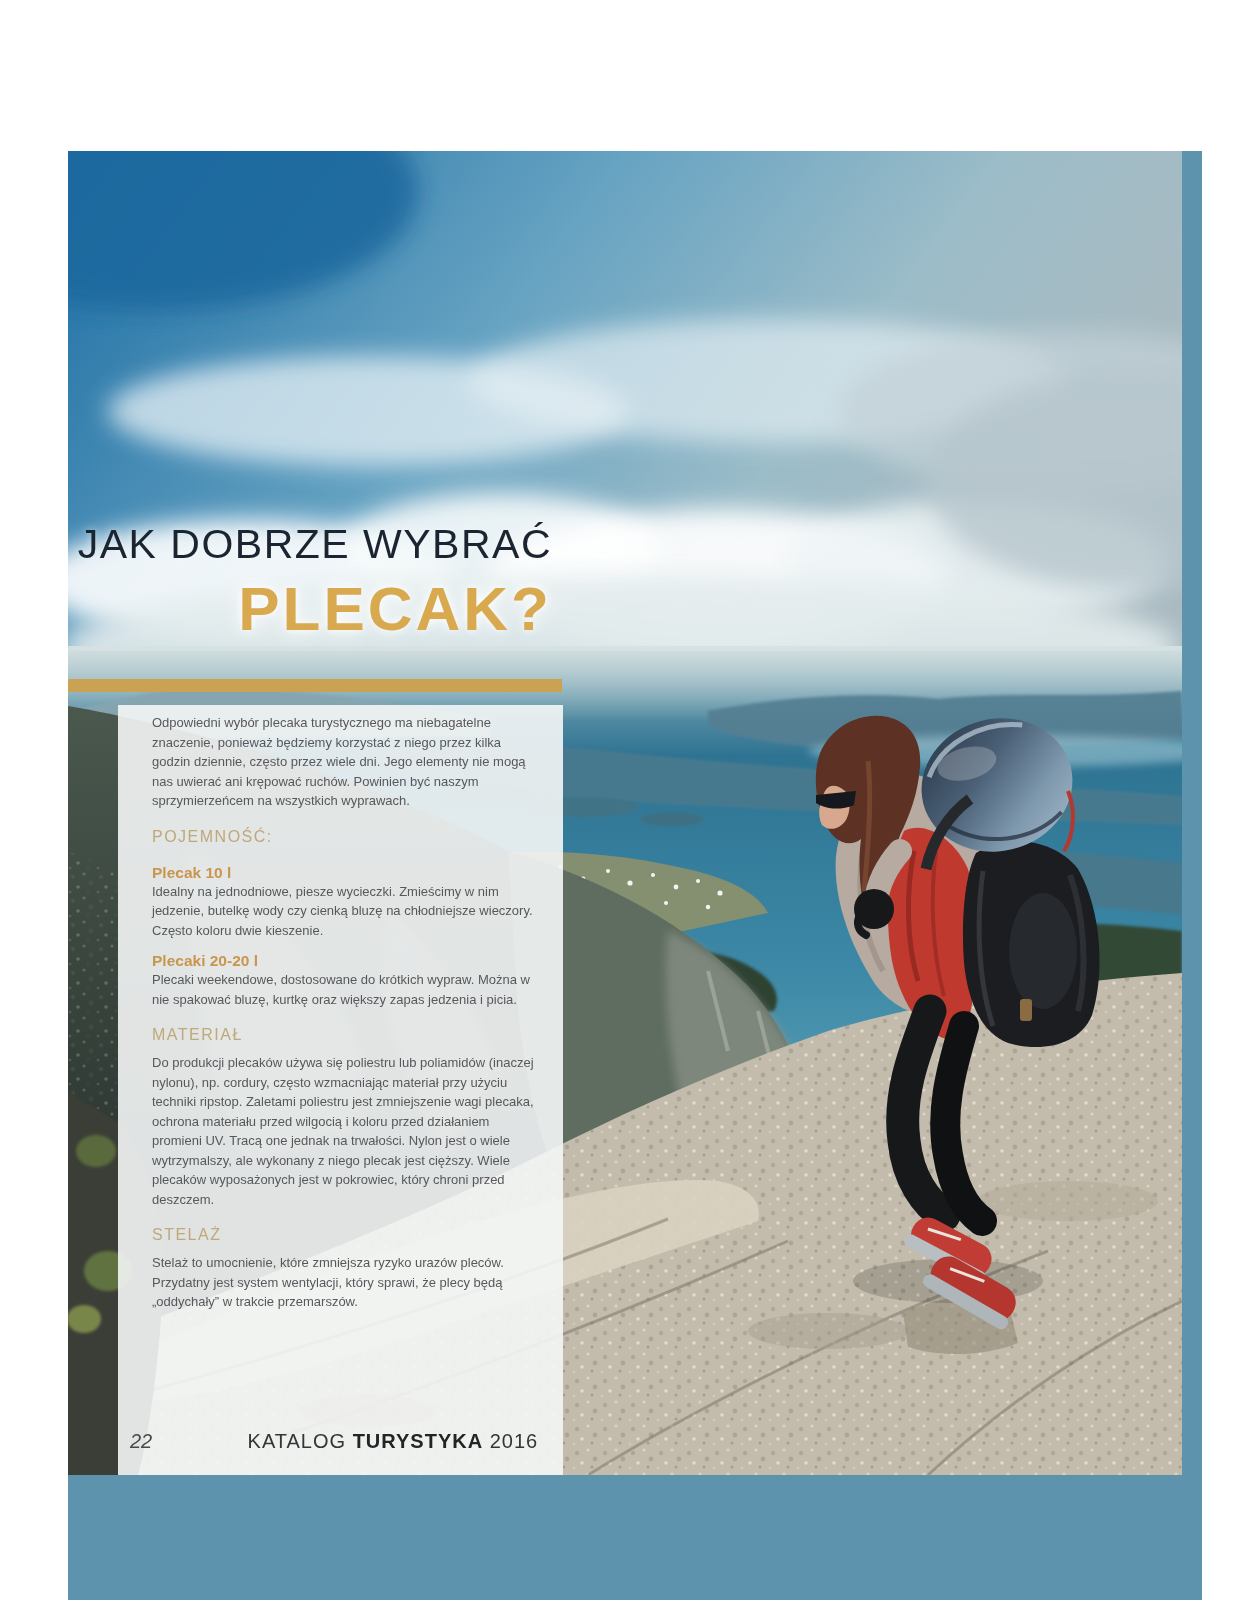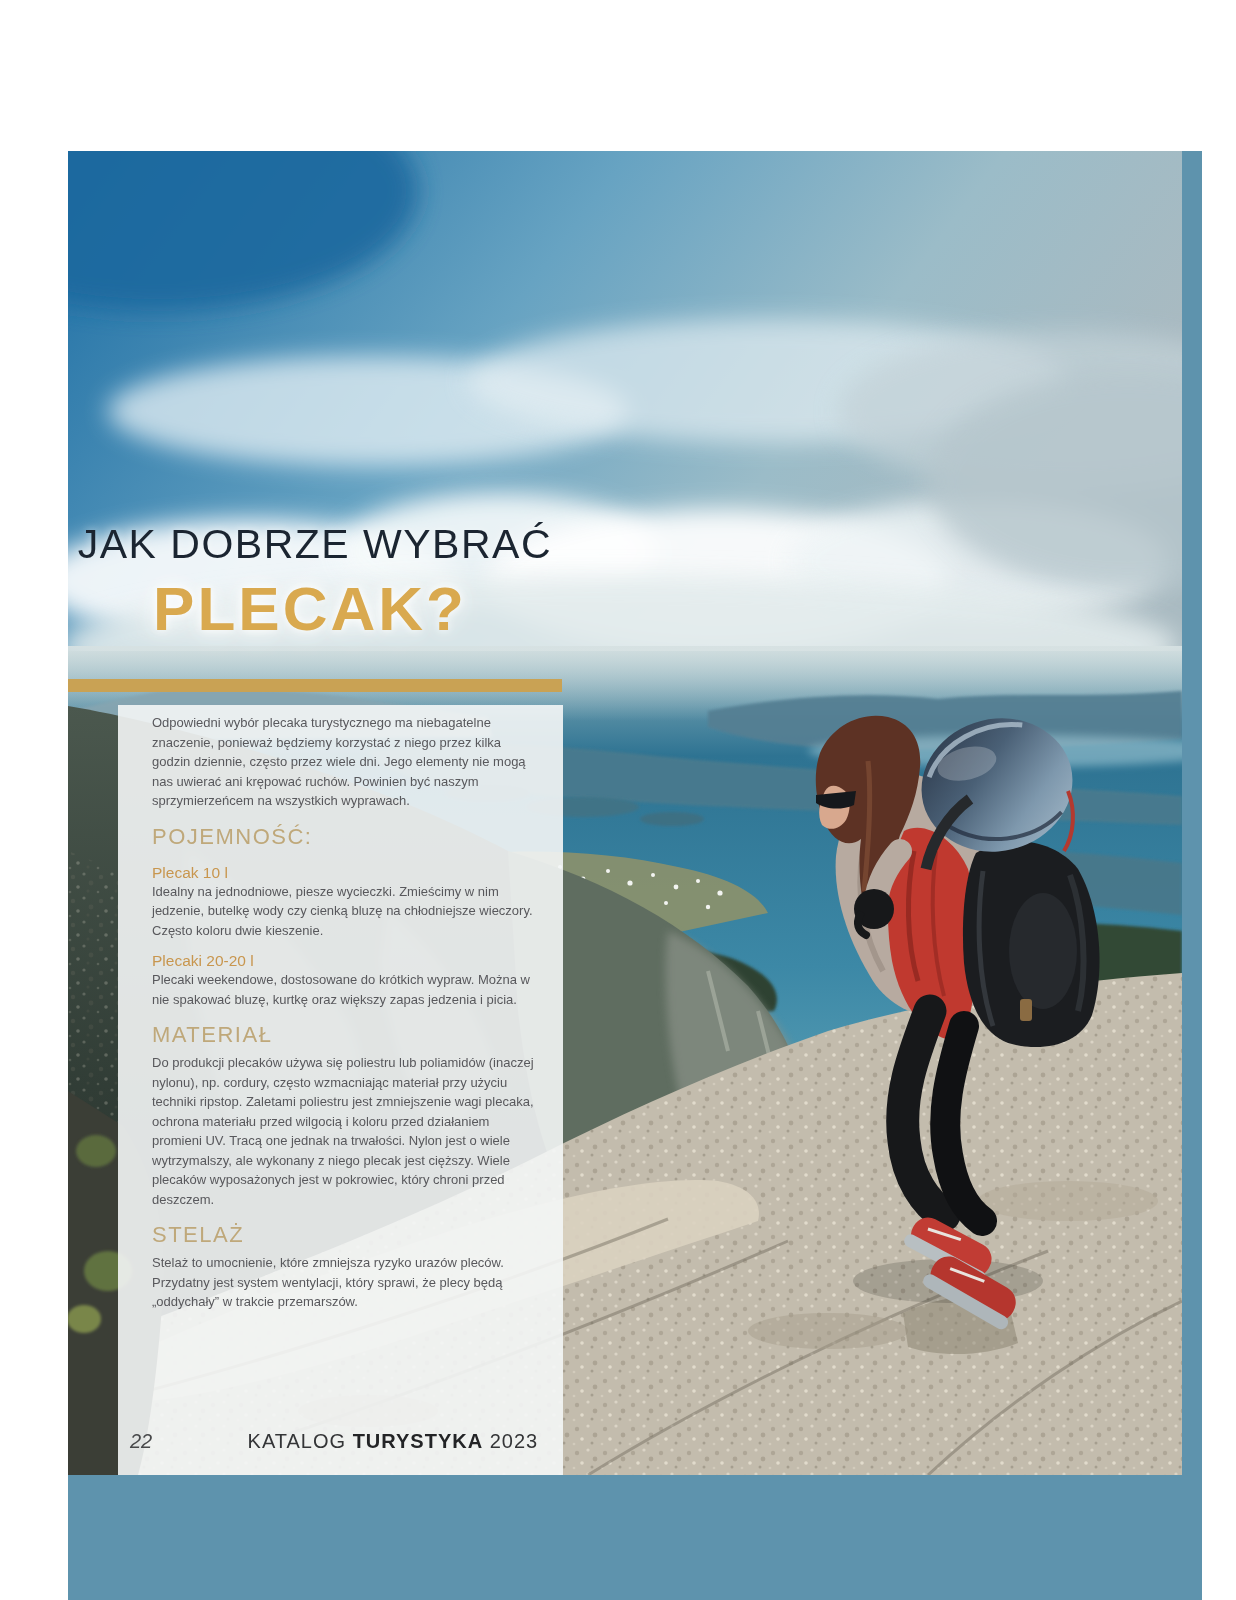--- a/index.html
+++ b/index.html
@@ -5,31 +5,31 @@
   html,body{margin:0;padding:0;background:#ffffff;}
   .page{position:relative;width:1236px;height:1600px;background:#ffffff;overflow:hidden;
         font-family:"Liberation Sans",sans-serif;}
   .photo{position:absolute;left:68px;top:151px;width:1114px;height:1508px;overflow:hidden;background:#5e93ad;padding-left:20px;}
   .photo svg{position:absolute;left:0;top:0;}
 
   .title-block{position:absolute;left:0;top:370px;width:484px;text-align:right;pointer-events:none;}
   .title1{font-size:41px;letter-spacing:1.5px;color:#1b2531;font-weight:500;
           text-shadow:0 0 8px rgba(255,255,255,.45);}
   .title2{margin-top:5px;font-size:62px;font-weight:bold;letter-spacing:3px;color:#d9a94f;
-          text-shadow:0 0 8px rgba(255,255,255,.95),0 0 20px rgba(255,255,255,.85),0 0 36px rgba(255,255,255,.6);text-align:center;}
+          text-shadow:0 0 8px rgba(255,255,255,.95),0 0 20px rgba(255,255,255,.85),0 0 36px rgba(255,255,255,.6);}
   .gold-bar{position:absolute;left:0;top:528px;width:494px;height:13px;background:#c9a254;}
 
   .panel{position:absolute;left:50px;top:554px;width:445px;height:770px;
          background:rgba(244,246,246,0.9);overflow:hidden;
          padding:8px 26px 0 34px;box-sizing:border-box;}
   .panel p{margin:0;}
   .intro,.body{font-size:13px;line-height:19.5px;color:#58585c;}
-  .panel h2{margin:11px 0 3px 0;font-size:22px;line-height:30px;font-weight:400;
+  .panel h2{margin:11px 0 3px 0;font-size:16px;line-height:30px;font-weight:400;
             letter-spacing:1.5px;color:#bfa87a;}
-  .sub-label{margin-top:11px;font-size:15.5px;line-height:19px;font-weight:normal;color:#c8964e;}
+  .sub-label{margin-top:11px;font-size:15.5px;line-height:19px;font-weight:bold;color:#c8964e;}
   .footer{position:absolute;left:12px;bottom:22px;font-size:20px;color:#3c3d3f;}
   .footer .pagenum{display:inline-block;width:50px;color:#47484a;font-style:italic;}
   .footer .cat{margin-left:62px;letter-spacing:1px;color:#343537;}
   .footer b{color:#232426;}
 </style>
 </head>
 <body>
 
 <div class="page">
   <div class="photo">
@@ -229,19 +229,19 @@
       <p class="body">Do produkcji plecaków używa się poliestru lub poliamidów (inaczej nylonu), np. cordury, często wzmacniając materiał przy użyciu techniki ripstop. Zaletami poliestru jest zmniejszenie wagi plecaka, ochrona materiału przed wilgocią i koloru przed działaniem promieni UV. Tracą one jednak na trwałości. Nylon jest o wiele wytrzymalszy, ale wykonany z niego plecak jest cięższy. Wiele plecaków wyposażonych jest w pokrowiec, który chroni przed deszczem.</p>
 
       <h2>STELAŻ</h2>
       <p class="body">Stelaż to umocnienie, które zmniejsza ryzyko urazów pleców. Przydatny jest system wentylacji, który sprawi, że plecy będą „oddychały” w trakcie przemarszów.</p>
 
       <div class="footer">
         <span class="pagenum">22</span>
         <span class="cat">
           <span>KATALOG</span>
           <b>TURYSTYKA</b>
-          <span>2023</span>
+          <span>2016</span>
         </span>
       </div>
     </div>
 
   </div>
 </div>
 
 </body></html>

